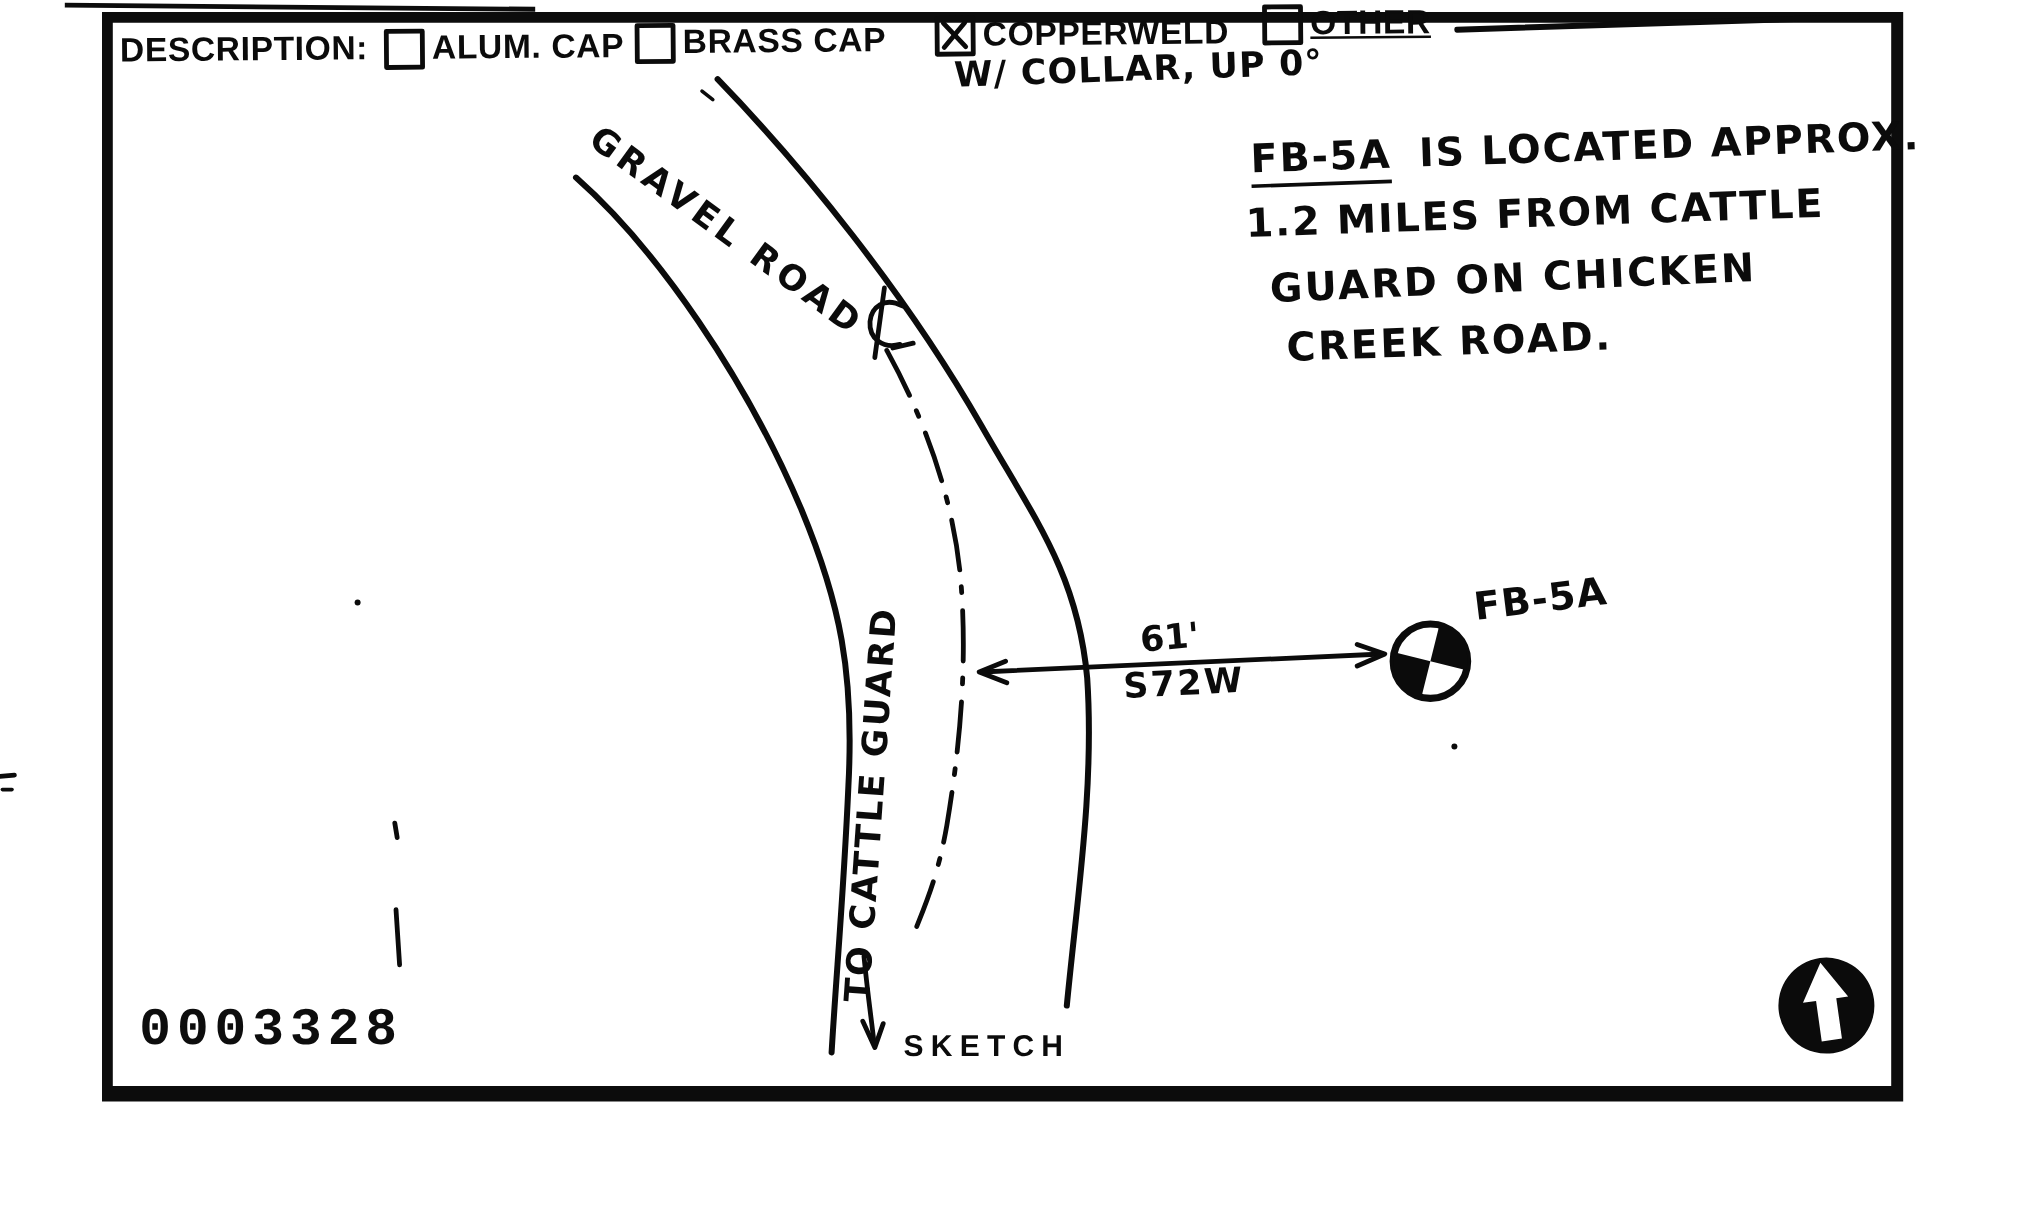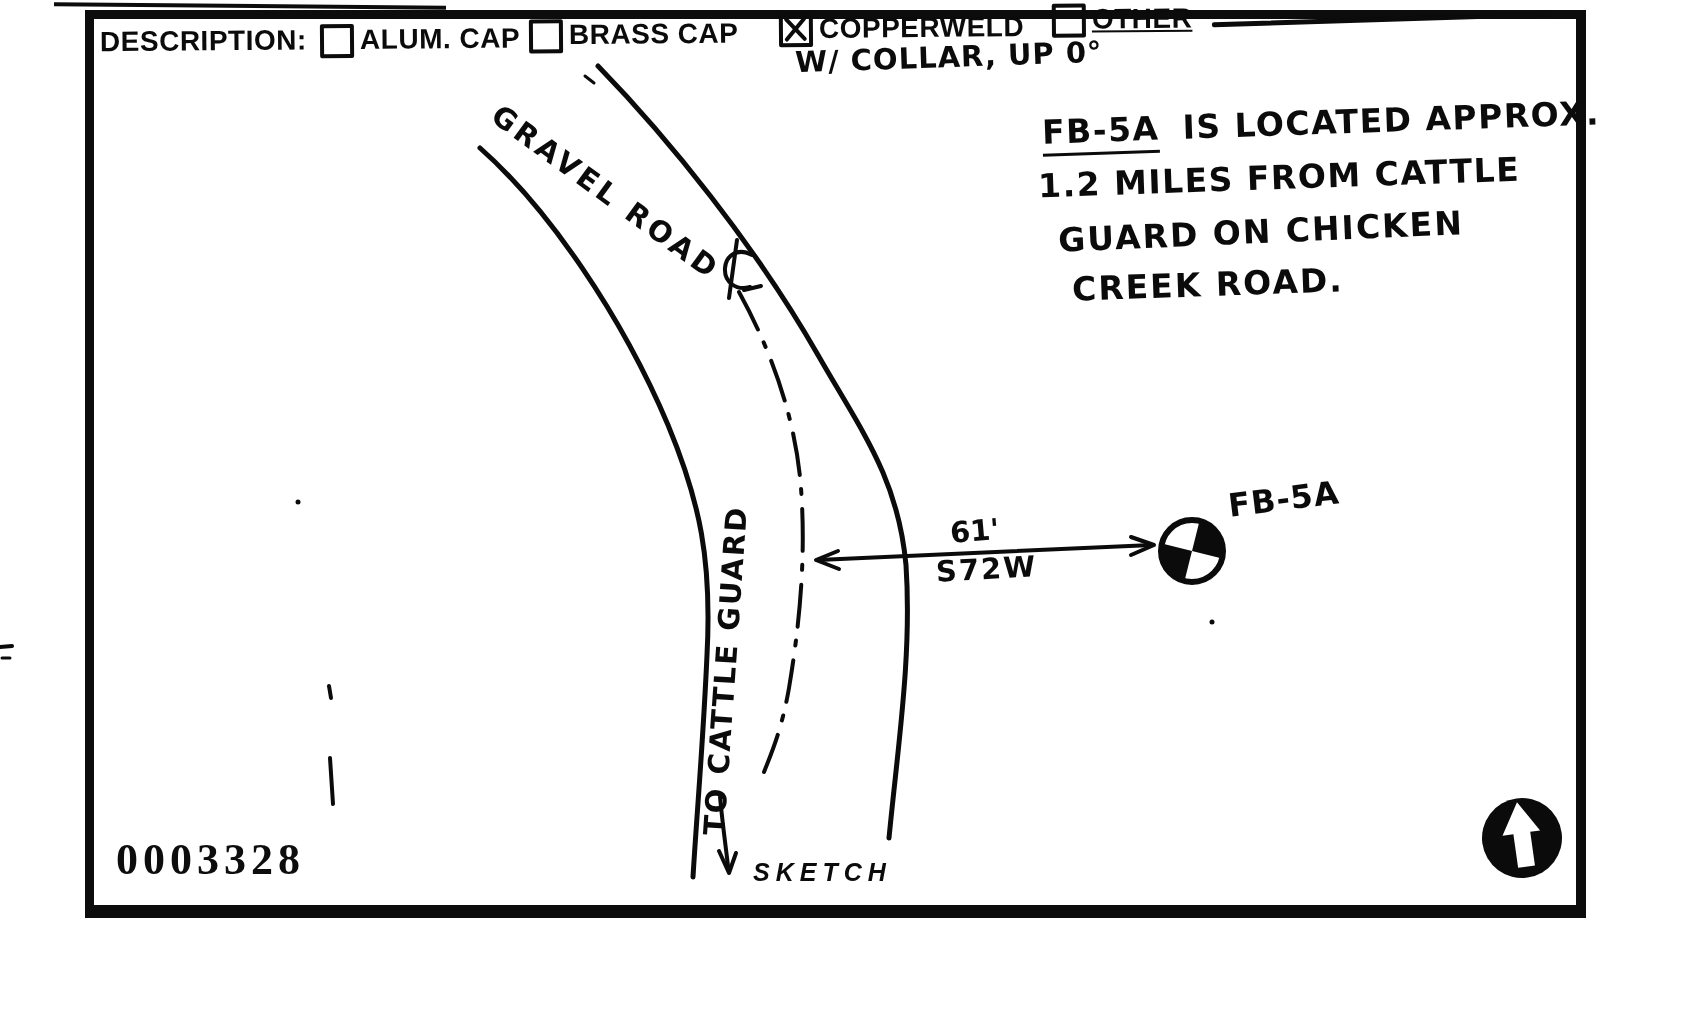--- a/index.html
+++ b/index.html
@@ -21,22 +21,22 @@
   .cbx[data-checked="true"] .xmark{opacity:1;}
   .xmark::before,.xmark::after{content:"";position:absolute;left:-3px;top:10px;width:31px;height:4px;
         background:#0b0b0b;border-radius:2px;}
   .xmark::before{transform:rotate(47deg);}
   .xmark::after{transform:rotate(-50deg);}
   .fill-line{position:absolute;background:#0b0b0b;height:5px;border-radius:2px;}
 
   
   .hand{font-family:"DejaVu Sans",sans-serif;font-weight:600;}
 
-  .stamp{font-family:Liberation Serif, serif;font-weight:700;font-size:44px;letter-spacing:5px;color:#0d0d0d;}
-  .caption{font-weight:700;font-size:25px;letter-spacing:6px;font-style:italic;}
+  .stamp{font-family:Liberation Mono, monospace;font-weight:700;font-size:44px;letter-spacing:5px;color:#0d0d0d;}
+  .caption{font-weight:700;font-size:25px;letter-spacing:6px;}
   svg{position:absolute;left:0;top:0;}
 </style>
 </head>
 <body>
 
 <div id="page">
 
   <div class="border-ghost"></div>
   <div class="form-border"></div>
 

